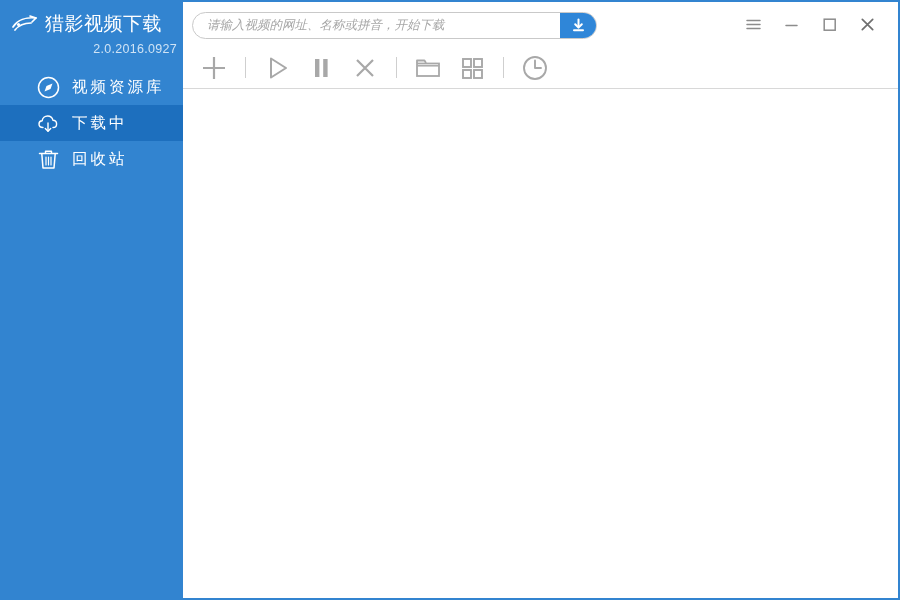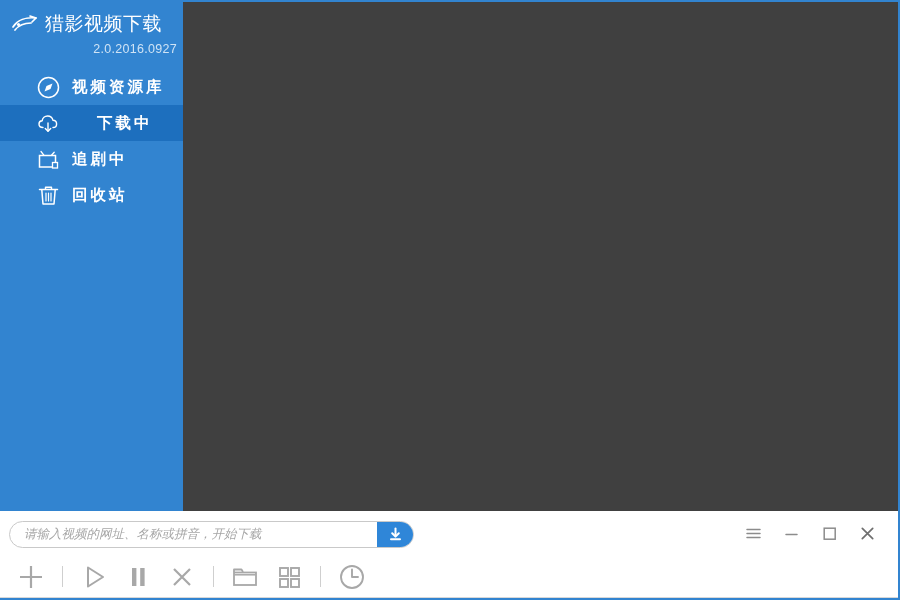--- a/index.html
+++ b/index.html
@@ -14,21 +14,20 @@
 
   #app-window {
     position: relative;
     width: 900px;
     height: 600px;
     display: flex;
     background: #404040;
     border: 2px solid #3284d0;
     border-left: 0;
     border-top: 2px solid #3284d0;
-    flex-direction: column;
   }
 
   
   #sidebar {
     width: 183px;
     min-width: 183px;
     height: 100%;
     background: #3284d0;
     position: relative;
     display: flex;
@@ -65,33 +64,32 @@
     text-align: right;
     padding-right: 6px;
     margin-top: 6px;
     letter-spacing: 0.3px;
   }
 
   #nav-list {
     margin-top: 13px;
     display: flex;
     flex-direction: column;
-    font-weight: bold;
   }
 
   .nav-item {
     height: 36px;
     display: flex;
     align-items: center;
     padding-left: 36px;
     cursor: pointer;
     user-select: none;
   }
 
-  .nav-item.selected { background: #1d6fbe; gap: 25px; }
+  .nav-item.selected { background: #1d6fbe; }
 
   .nav-icon {
     width: 25px;
     height: 25px;
     flex-shrink: 0;
     margin-right: 11px;
     display: block;
   }
 
   .nav-label {
@@ -252,28 +250,20 @@
 
       <div class="nav-item selected">
         <svg class="nav-icon" viewBox="0 0 25 25">
           <path d="M7 16.5 C4.4 16.5 3 15 3 13 C3 11.2 4.4 9.8 6.2 9.7 C6.5 7 8.8 5 11.6 5 C14.2 5 16.4 6.8 16.9 9.2 C19 9.3 20.6 10.9 20.6 12.9 C20.6 15 19 16.5 17 16.5" stroke="#ffffff" stroke-width="1.4" fill="none" stroke-linecap="round" stroke-linejoin="round"></path>
           <path d="M12 12 L12 20" stroke="#ffffff" stroke-width="1.4" fill="none" stroke-linecap="round"></path>
           <path d="M9.3 17.4 L12 20.2 L14.7 17.4" stroke="#ffffff" stroke-width="1.4" fill="none" stroke-linecap="round" stroke-linejoin="round"></path>
         </svg>
         <span class="nav-label">下载中</span>
       </div>
 
-      <div class="nav-item">
-        <svg class="nav-icon" viewBox="0 0 25 25">
-          <rect x="3.5" y="8.5" width="16" height="11.5" stroke="#ffffff" stroke-width="1.5" fill="none"></rect>
-          <path d="M8 8.3 L5 4.5 M15.5 8.3 L18.2 5.2" stroke="#ffffff" stroke-width="1.3" stroke-linecap="round"></path>
-          <rect x="16.5" y="15.5" width="5" height="5.5" stroke="#ffffff" stroke-width="1.3" fill="#3284d0"></rect>
-        </svg>
-        <span class="nav-label">追剧中</span>
-      </div>
 
 
       <div class="nav-item">
         <svg class="nav-icon" viewBox="0 0 25 25">
           <path d="M3.5 6.5 L21.5 6.5" stroke="#ffffff" stroke-width="1.5" stroke-linecap="round"></path>
           <path d="M9.5 6.3 L9.5 4.3 L15.5 4.3 L15.5 6.3" stroke="#ffffff" stroke-width="1.4" fill="none" stroke-linejoin="round"></path>
           <path d="M5.8 6.8 L7 21 L18 21 L19.2 6.8" stroke="#ffffff" stroke-width="1.5" fill="none" stroke-linejoin="round"></path>
           <path d="M10 10 L10 18 M12.5 10 L12.5 18 M15 10 L15 18" stroke="#ffffff" stroke-width="1.2" stroke-linecap="round"></path>
         </svg>
         <span class="nav-label">回收站</span>

